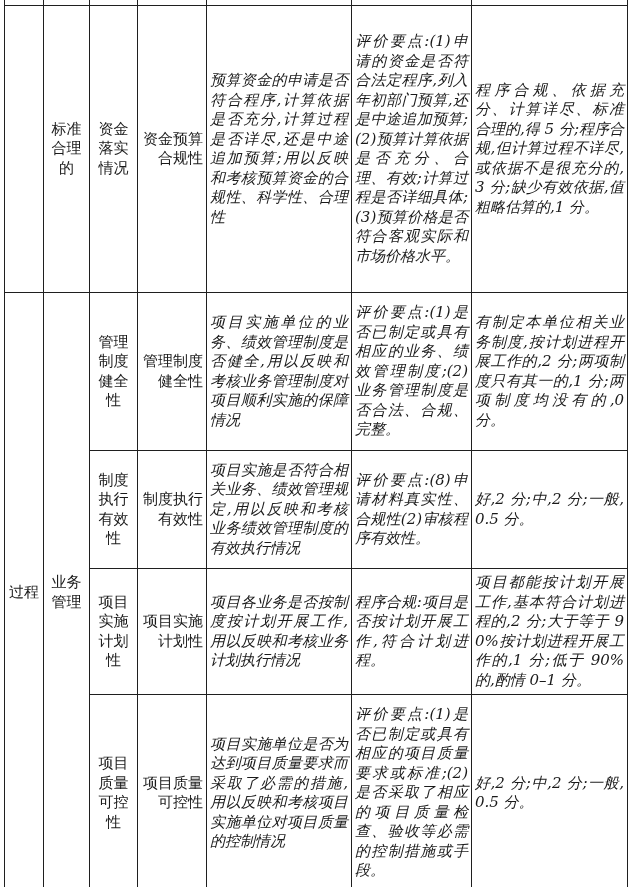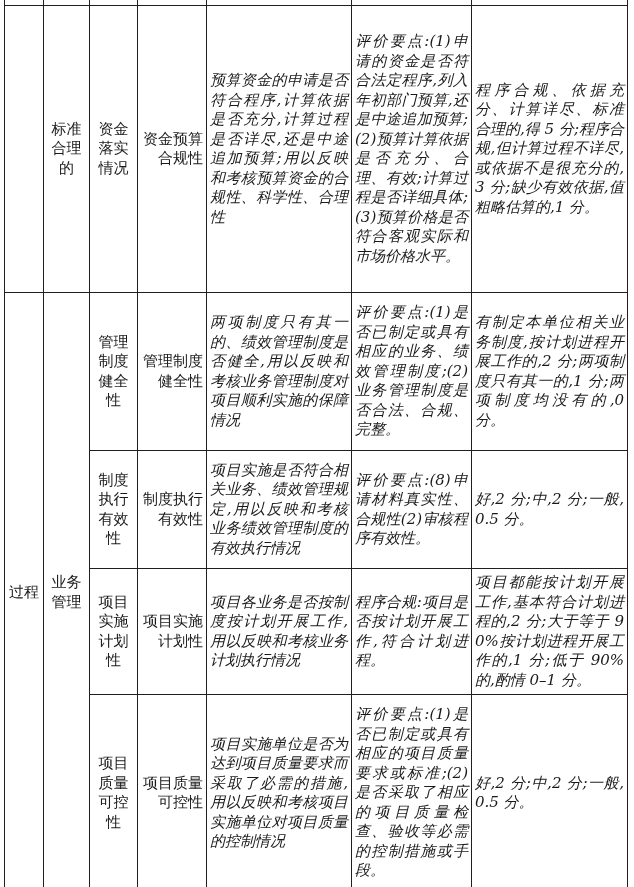--- a/index.html
+++ b/index.html
@@ -100,21 +100,21 @@
       <td class="para">预算资金的申请是否符合程序,计算依据是否充分,计算过程是否详尽,还是中途追加预算;用以反映和考核预算资金的合规性、科学性、合理性</td>
       <td class="para">评价要点:(1)申请的资金是否符合法定程序,列入年初部门预算,还是中途追加预算;(2)预算计算依据是否充分、合理、有效;计算过程是否详细具体;(3)预算价格是否符合客观实际和市场价格水平。</td>
       <td class="para">程序合规、依据充分、计算详尽、标准合理的,得 5 分;程序合规,但计算过程不详尽,或依据不是很充分的,3 分;缺少有效依据,值粗略估算的,1 分。</td>
     </tr>
 
     <tr class="rB1">
       <td class="lvl" rowspan="4">过程</td>
       <td class="lvl" rowspan="4">业务管理</td>
       <td class="lvl">管理制度健全性</td>
       <td class="lvl4">管理制度健全性</td>
-      <td class="para">两项制度只有其一的、绩效管理制度是否健全,用以反映和考核业务管理制度对项目顺利实施的保障情况</td>
+      <td class="para">项目实施单位的业务、绩效管理制度是否健全,用以反映和考核业务管理制度对项目顺利实施的保障情况</td>
       <td class="para">评价要点:(1)是否已制定或具有相应的业务、绩效管理制度;(2)业务管理制度是否合法、合规、完整。</td>
       <td class="para">有制定本单位相关业务制度,按计划进程开展工作的,2 分;两项制度只有其一的,1 分;两项制度均没有的,0 分。</td>
     </tr>
 
     <tr class="rB2">
       <td class="lvl">制度执行有效性</td>
       <td class="lvl4">制度执行有效性</td>
       <td class="para">项目实施是否符合相关业务、绩效管理规定,用以反映和考核业务绩效管理制度的有效执行情况</td>
       <td class="para">评价要点:(8)申请材料真实性、合规性(2)审核程序有效性。</td>
       <td class="para">好,2 分;中,2 分;一般,0.5 分。</td>

